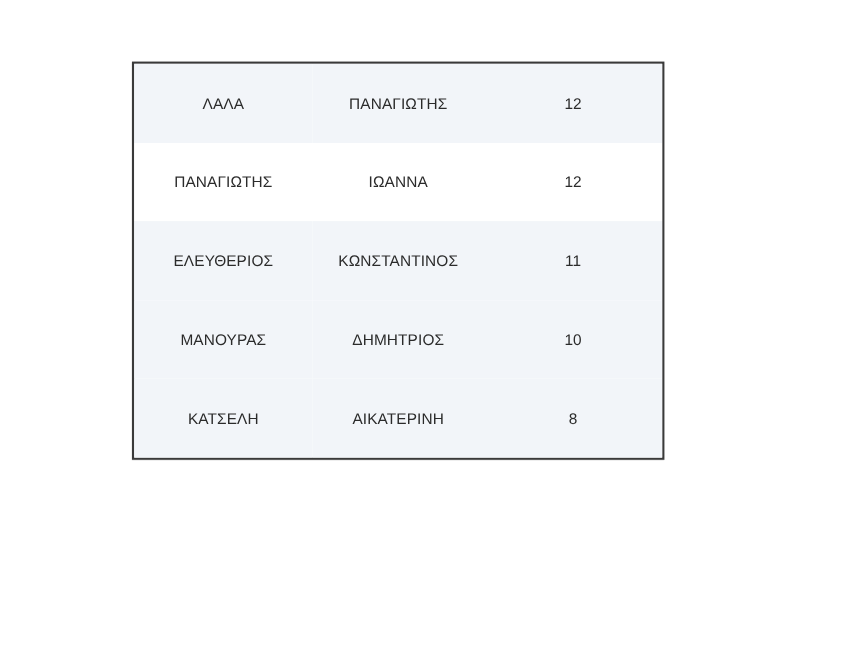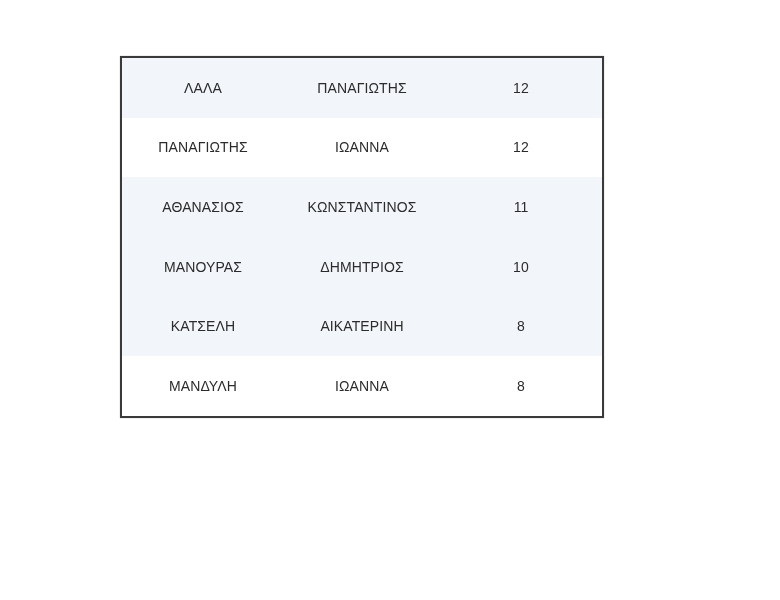--- a/index.html
+++ b/index.html
@@ -68,34 +68,29 @@
         <td>ΛΑΛΑ</td>
         <td>ΠΑΝΑΓΙΩΤΗΣ</td>
         <td>12</td>
       </tr>
       <tr class="even">
         <td>ΠΑΝΑΓΙΩΤΗΣ</td>
         <td>ΙΩΑΝΝΑ</td>
         <td>12</td>
       </tr>
       <tr class="odd">
-        <td>ΑΘΑΝΑΣΙΟΣ</td>
+        <td>ΕΛΕΥΘΕΡΙΟΣ</td>
         <td>ΚΩΝΣΤΑΝΤΙΝΟΣ</td>
         <td>11</td>
       </tr>
       <tr class="odd">
         <td>ΜΑΝΟΥΡΑΣ</td>
         <td>ΔΗΜΗΤΡΙΟΣ</td>
         <td>10</td>
       </tr>
       <tr class="odd">
         <td>ΚΑΤΣΕΛΗ</td>
         <td>ΑΙΚΑΤΕΡΙΝΗ</td>
         <td>8</td>
       </tr>
-      <tr class="even">
-        <td>ΜΑΝΔΥΛΗ</td>
-        <td>ΙΩΑΝΝΑ</td>
-        <td>8</td>
-      </tr>
     </tbody>
   </table>
 </div>
 
 </body></html>

